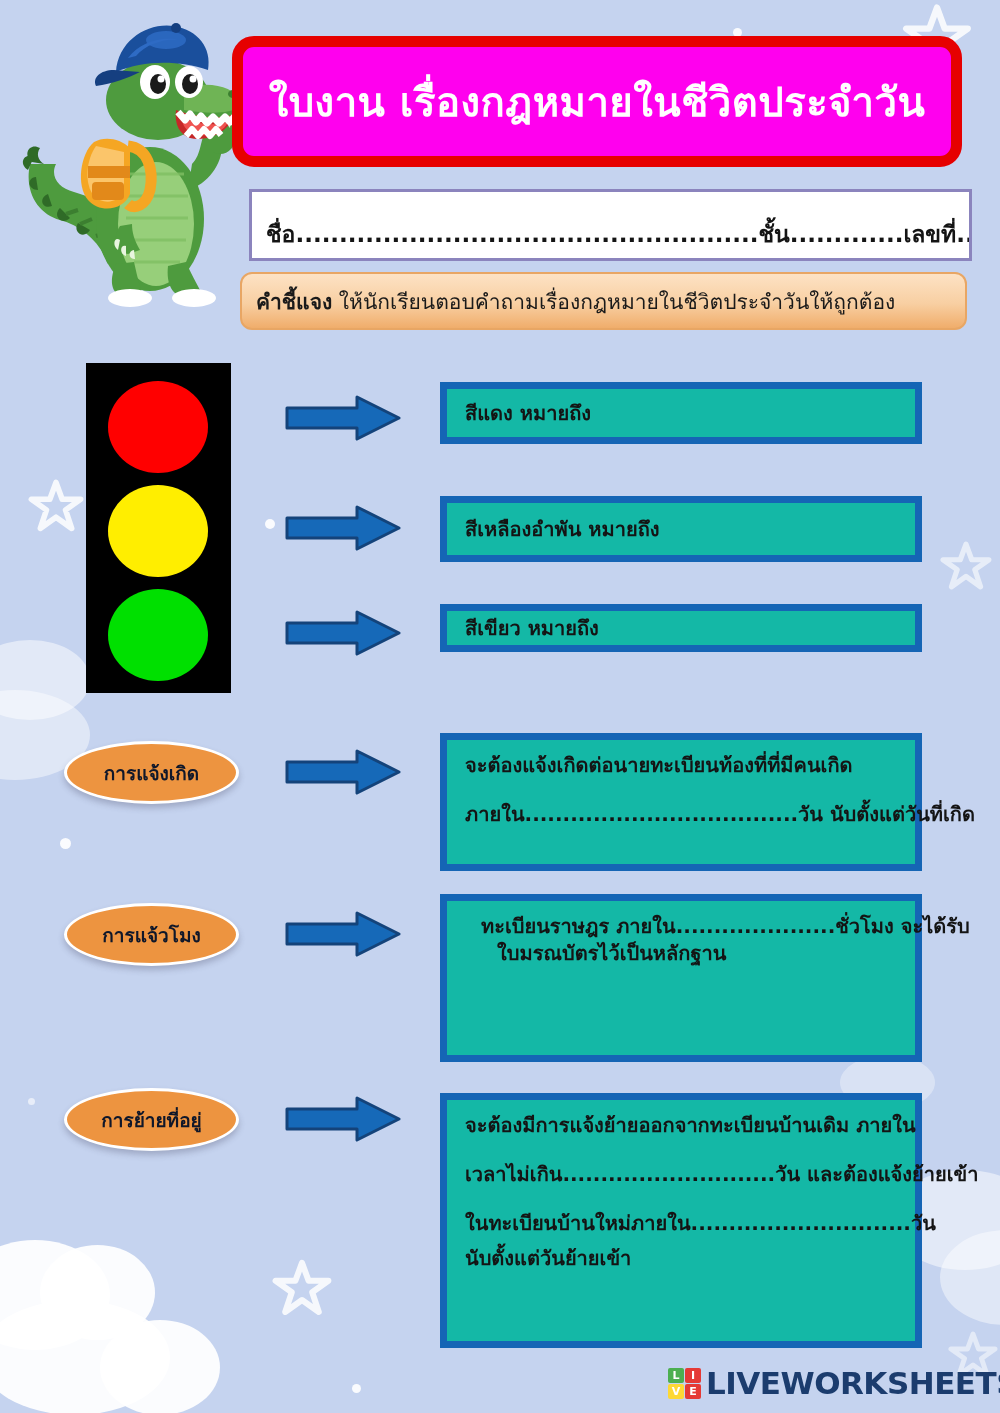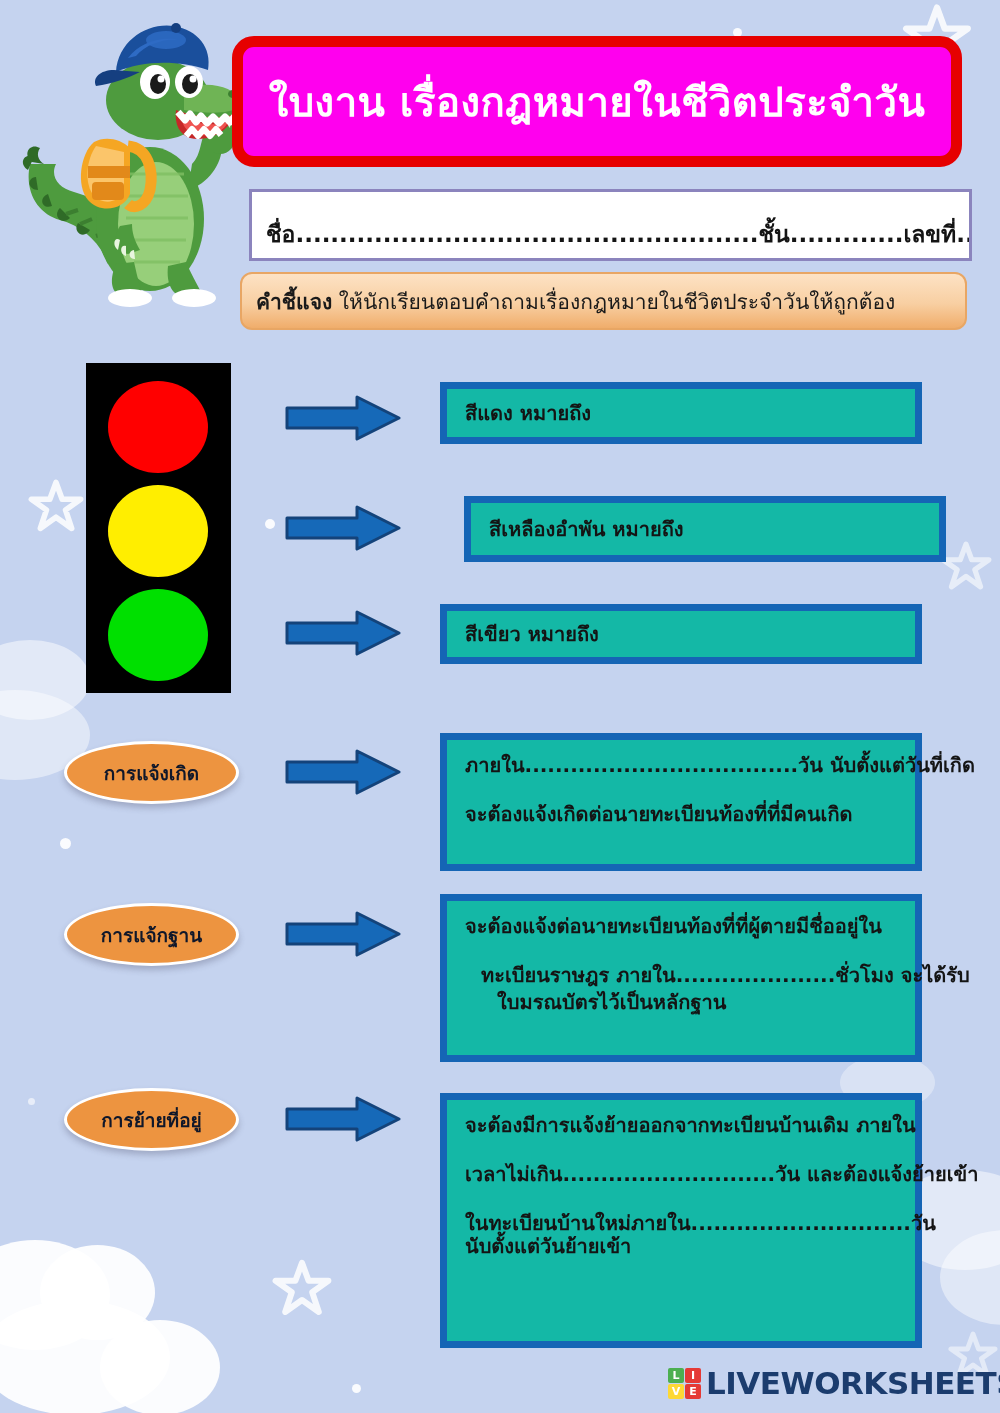--- a/index.html
+++ b/index.html
@@ -349,60 +349,59 @@
   <svg class="arrow" style="left:285px; top:505px;" viewBox="0 0 116 46">
     <path d="M2 13 H72 V2 L114 23 L72 44 V33 H2 Z" fill="#1669B8" stroke="#14437A" stroke-width="3" stroke-linejoin="round"></path>
   </svg>
   <svg class="arrow" style="left:285px; top:610px;" viewBox="0 0 116 46">
     <path d="M2 13 H72 V2 L114 23 L72 44 V33 H2 Z" fill="#1669B8" stroke="#14437A" stroke-width="3" stroke-linejoin="round"></path>
   </svg>
 
   <div class="answer-box" id="box-red" style="left:440px; top:382px; width:482px; height:62px;">
     <div class="answer-line">สีแดง หมายถึง</div>
   </div>
-  <div class="answer-box" id="box-yellow" style="left:464px; top:496px; width:482px; height:66px;">
+  <div class="answer-box" id="box-yellow" style="left:440px; top:496px; width:482px; height:66px;">
     <div class="answer-line">สีเหลืองอำพัน หมายถึง</div>
   </div>
-  <div class="answer-box" id="box-green" style="left:440px; top:604px; width:482px; height:60px;">
+  <div class="answer-box" id="box-green" style="left:440px; top:604px; width:482px; height:48px;">
     <div class="answer-line">สีเขียว หมายถึง</div>
   </div>
 
   <div class="ellipse-label" style="left:64px; top:741px;">
     <span class="ellipse-text">การแจ้งเกิด</span>
   </div>
   <svg class="arrow" style="left:285px; top:749px;" viewBox="0 0 116 46">
     <path d="M2 13 H72 V2 L114 23 L72 44 V33 H2 Z" fill="#1669B8" stroke="#14437A" stroke-width="3" stroke-linejoin="round"></path>
   </svg>
   <div class="answer-box multi" style="left:440px; top:733px; width:482px; height:138px;">
+    <div class="answer-line">จะต้องแจ้งเกิดต่อนายทะเบียนท้องที่ที่มีคนเกิด</div>
     <div class="answer-line">ภายใน....................................วัน นับตั้งแต่วันที่เกิด</div>
-    <div class="answer-line">จะต้องแจ้งเกิดต่อนายทะเบียนท้องที่ที่มีคนเกิด</div>
   </div>
 
   <div class="ellipse-label" style="left:64px; top:903px;">
-    <span class="ellipse-text">การแจ้กฐาน</span>
+    <span class="ellipse-text">การแจ้วโมง</span>
   </div>
   <svg class="arrow" style="left:285px; top:911px;" viewBox="0 0 116 46">
     <path d="M2 13 H72 V2 L114 23 L72 44 V33 H2 Z" fill="#1669B8" stroke="#14437A" stroke-width="3" stroke-linejoin="round"></path>
   </svg>
   <div class="answer-box multi" style="left:440px; top:894px; width:482px; height:168px;">
-    <div class="answer-line">จะต้องแจ้งต่อนายทะเบียนท้องที่ที่ผู้ตายมีชื่ออยู่ใน</div>
     <div class="answer-line" style="margin-bottom:4px;margin-left:16px;">ทะเบียนราษฎร ภายใน.....................ชั่วโมง จะได้รับ</div>
     <div class="answer-line" style="margin-bottom:0;margin-left:32px;">ใบมรณบัตรไว้เป็นหลักฐาน</div>
   </div>
 
   <div class="ellipse-label" style="left:64px; top:1088px;">
     <span class="ellipse-text">การย้ายที่อยู่</span>
   </div>
   <svg class="arrow" style="left:285px; top:1096px;" viewBox="0 0 116 46">
     <path d="M2 13 H72 V2 L114 23 L72 44 V33 H2 Z" fill="#1669B8" stroke="#14437A" stroke-width="3" stroke-linejoin="round"></path>
   </svg>
   <div class="answer-box multi" style="left:440px; top:1093px; width:482px; height:255px;">
     <div class="answer-line">จะต้องมีการแจ้งย้ายออกจากทะเบียนบ้านเดิม ภายใน</div>
     <div class="answer-line">เวลาไม่เกิน............................วัน และต้องแจ้งย้ายเข้า</div>
-    <div class="answer-line" style="margin-bottom:0;">ในทะเบียนบ้านใหม่ภายใน.............................วัน</div>
+    <div class="answer-line" style="margin-bottom:12px;">ในทะเบียนบ้านใหม่ภายใน.............................วัน</div>
     <div class="answer-line" style="margin-bottom:16px;">นับตั้งแต่วันย้ายเข้า</div>
   </div>
 
   <div id="footer-logo">
     <div id="logo-squares">
       <div class="logo-sq" id="logo-l">L</div>
       <div class="logo-sq" id="logo-i">I</div>
       <div class="logo-sq" id="logo-v">V</div>
       <div class="logo-sq" id="logo-e">E</div>
     </div>

